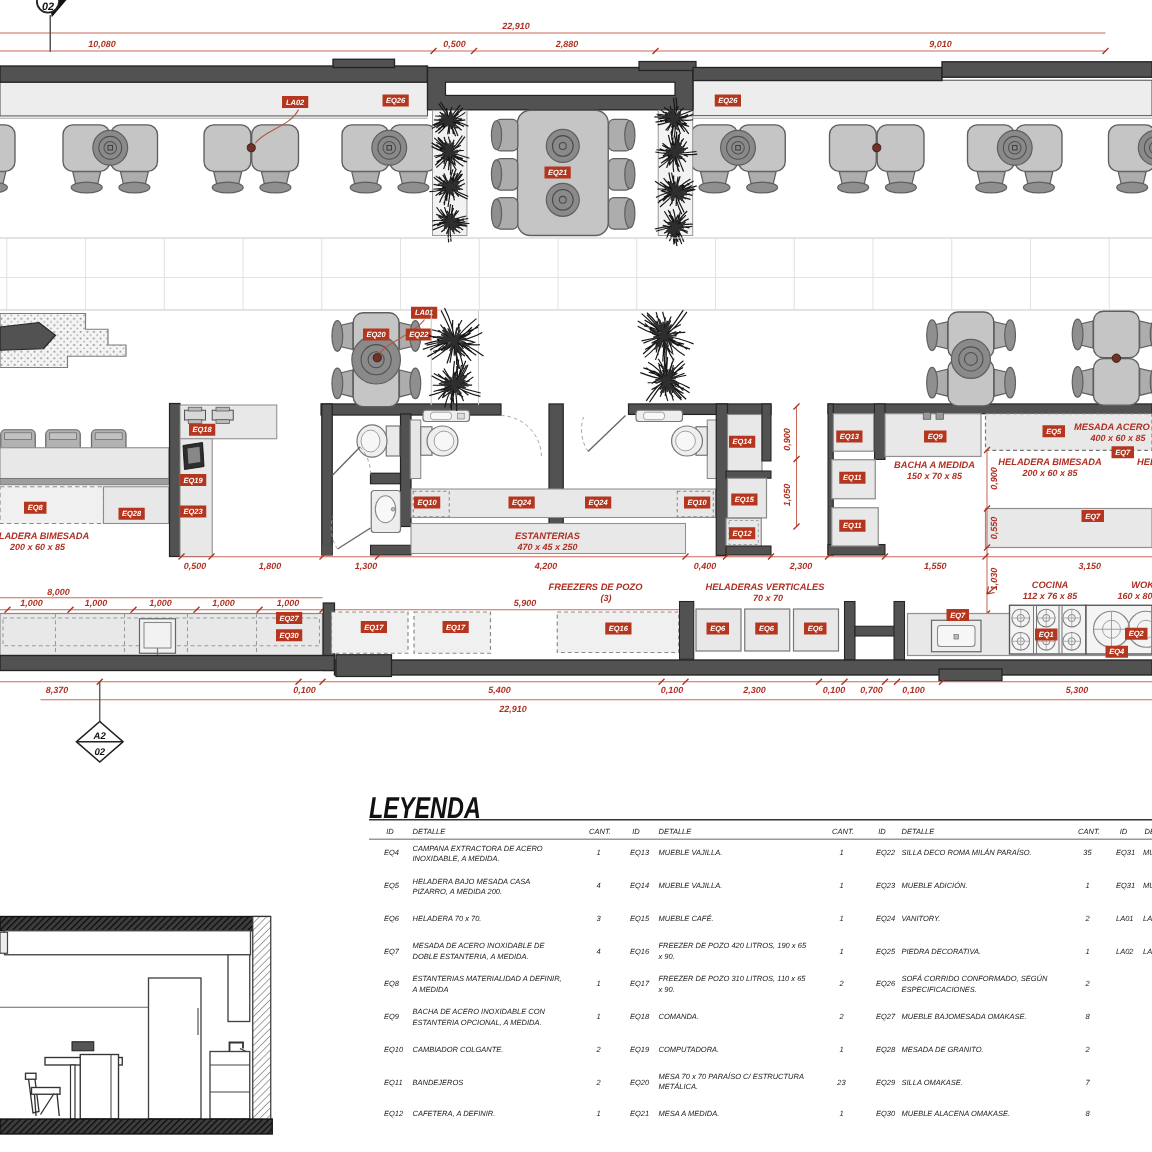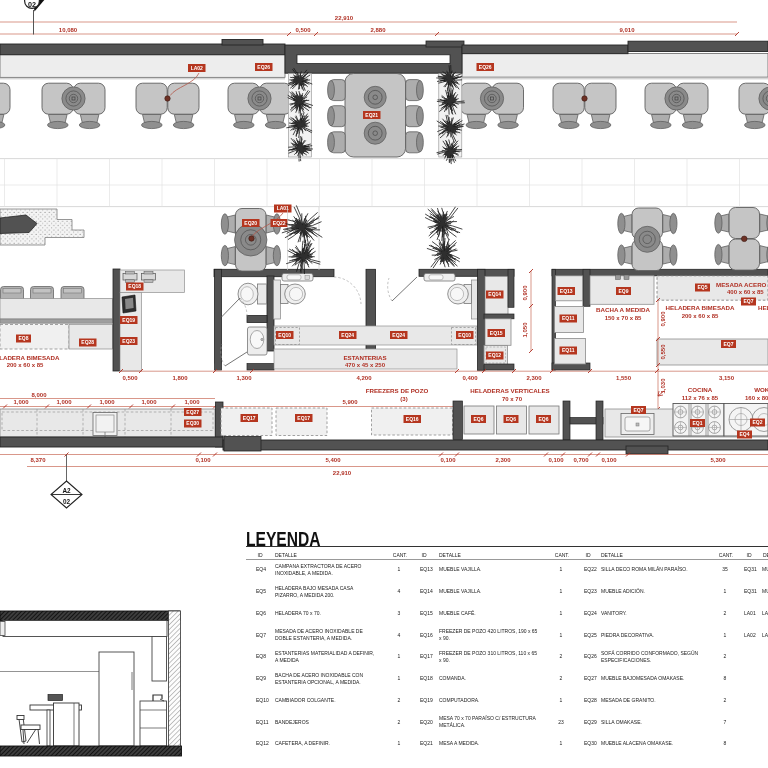--- a/index.html
+++ b/index.html
@@ -1,17 +1,17 @@
 <!DOCTYPE html>
 <html><head><meta charset="utf-8">
 <style>
 html,body { margin:0; padding:0; background:#fff; }
 * { box-sizing:border-box; }
 body, div, text { font-family: "Liberation Sans", sans-serif; }
-#sheet { position:relative; width:768px; height:768px; overflow:hidden; background:#fff; }
+#sheet { position:relative; width:768px; height:768px; overflow:hidden; background:#fff;font-style:italic; }
 #sheet > svg { position:absolute; left:0; top:0; }
 </style></head>
 <body>
 <div id="sheet">
 <svg width="768" height="768" viewBox="0 0 768 768" font-family="Liberation Sans, sans-serif" shape-rendering="geometricPrecision">
 <defs>
 <g id="plant">
           <path d="M0,0 Q-0.6,0.9 -2.4,4.8 M0,0 Q-4.5,-0.7 -7.1,-1.6 M0,0 Q2.2,-0.4 7.7,1.8 M0,0 Q-5.7,1.5 -10.2,5.2 M0,0 Q-3.7,-4.4 -8.7,-9.0 M0,0 Q3.0,-0.9 4.4,-0.7 M0,0 Q0.8,2.7 3.1,4.0 M0,0 Q2.2,3.4 3.9,8.4 M0,0 Q-3.3,-1.5 -4.4,-1.3 M0,0 Q-2.1,-2.9 -3.3,-7.1 M0,0 Q-2.0,1.5 -6.4,1.9 M0,0 Q0.2,5.2 0.3,9.2 M0,0 Q1.1,-4.1 -0.8,-6.5 M0,0 Q-5.3,2.4 -9.4,5.3 M0,0 Q5.2,1.3 9.7,2.4 M0,0 Q2.8,-1.9 4.8,-4.8 M0,0 Q-2.2,-0.4 -7.1,-3.9 M0,0 Q-5.7,1.3 -9.8,1.6 M0,0 Q-2.5,-5.3 -7.8,-10.3 M0,0 Q-4.8,2.8 -7.5,6.6 M0,0 Q-0.2,2.8 2.5,4.4 M0,0 Q1.6,3.1 4.3,4.5 M0,0 Q3.3,2.9 7.0,3.9 M0,0 Q1.6,-5.1 5.0,-10.7 M0,0 Q-2.0,3.1 -7.6,9.3 M0,0 Q0.4,2.4 2.7,5.4 M0,0 Q-3.9,-1.8 -5.4,-3.4 M0,0 Q-1.4,3.6 -6.2,6.7 M0,0 Q-3.8,-1.8 -9.5,-0.9 M0,0 Q5.1,-2.0 8.9,-6.5 M0,0 Q-3.9,2.5 -5.9,4.8 M0,0 Q1.0,-0.2 4.3,1.8 M0,0 Q-2.6,0.7 -2.4,3.8 M0,0 Q1.2,3.1 5.8,4.3 M0,0 Q-2.6,-2.0 -4.0,-3.5 M0,0 Q-0.5,3.2 -3.4,3.8 M0,0 Q-4.9,-0.4 -8.2,1.8 M0,0 Q-0.6,1.4 -3.5,5.3 M0,0 Q5.7,-0.2 12.4,1.8 M0,0 Q-1.8,0.9 -4.1,-1.1 M0,0 Q2.3,-3.9 6.7,-7.8 M0,0 Q2.6,5.1 5.5,9.5 M0,0 Q-0.4,3.8 -2.9,5.3 M0,0 Q4.0,-3.3 6.8,-9.0 M0,0 Q0.1,2.4 1.3,8.6 M0,0 Q2.2,1.1 6.4,1.1 M0,0 Q4.8,0.5 7.7,-2.2 M0,0 Q2.3,-1.7 7.0,-2.0 M0,0 Q1.2,3.7 1.9,5.5 M0,0 Q2.5,-2.3 4.5,-7.0 M0,0 Q5.1,3.1 8.6,5.1 M0,0 Q-1.0,-2.9 0.0,-8.3 M0,0 Q-1.1,4.1 -5.6,9.7 M0,0 Q-3.9,2.3 -10.2,7.3 M0,0 Q2.9,2.6 3.7,3.8 M0,0 Q4.6,4.6 6.9,9.1 M0,0 Q-3.5,1.8 -5.3,7.2 M0,0 Q4.4,0.5 9.7,-1.8" fill="none" stroke="#181818" stroke-width="0.8" vector-effect="non-scaling-stroke"></path>
           <path d="M0,0 L-5.9,2.6 M0,0 L1.6,-3.1 M0,0 L-0.0,3.8 M0,0 L0.3,5.1 M0,0 L-0.3,4.4 M0,0 L4.5,4.8 M0,0 L-2.8,3.6 M0,0 L-5.7,-3.3 M0,0 L-5.8,3.2 M0,0 L-4.9,-0.1 M0,0 L-2.6,-0.4 M0,0 L-3.1,1.2 M0,0 L6.1,0.2 M0,0 L2.2,4.1 M0,0 L-0.8,-4.9 M0,0 L-2.2,4.3 M0,0 L-5.7,-2.1 M0,0 L3.9,3.1 M0,0 L0.0,3.7 M0,0 L0.7,-4.7 M0,0 L-5.5,-2.2 M0,0 L3.8,-2.3 M0,0 L-3.6,-3.1 M0,0 L-5.6,-0.4 M0,0 L-4.7,1.4 M0,0 L-6.7,0.9" fill="none" stroke="#2e2e2e" stroke-width="1.1" vector-effect="non-scaling-stroke"></path>
         </g>

